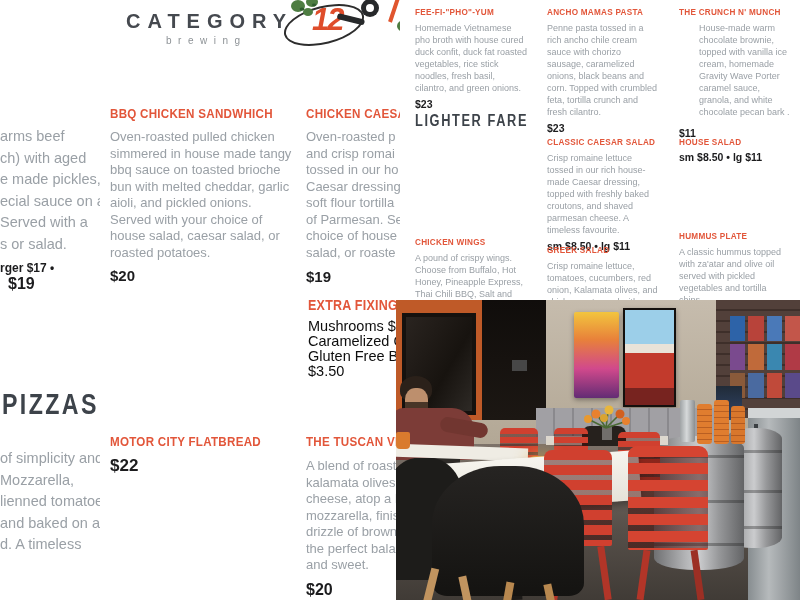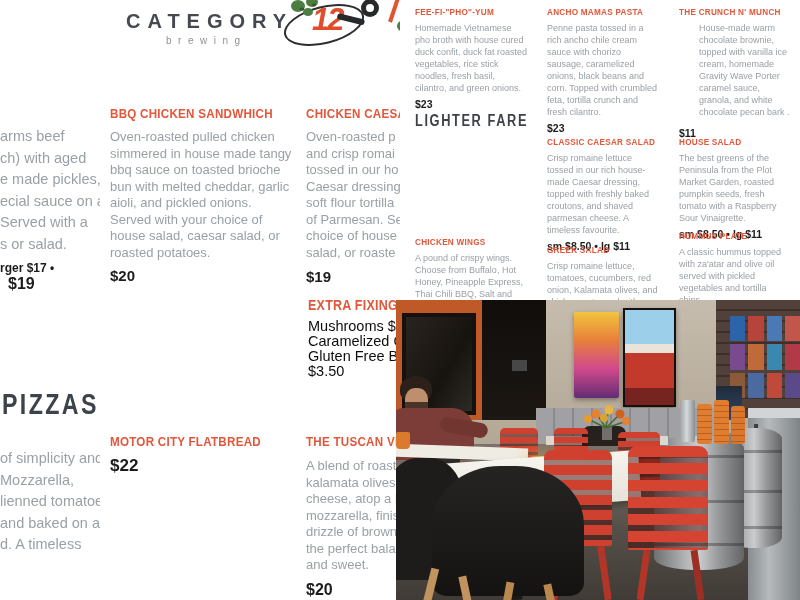--- a/index.html
+++ b/index.html
@@ -175,21 +175,20 @@
     </div>
 
     <div class="abs" style="left:279px;top:0;width:113px;height:300px;">
       <div class="itm" style="top:6px;">
         <div class="ttl ttl-r">THE CRUNCH N' MUNCH</div>
         <div class="body-r" style="margin-top:5px;margin-left:20px;">House-made warm chocolate brownie, topped with vanilla ice cream, homemade Gravity Wave Porter caramel sauce, granola, and white chocolate pecan bark .</div>
         <div class="price-r" style="margin-top:9px;">$11</div>
       </div>
       <div class="itm" style="top:136px;">
         <div class="ttl ttl-r">HOUSE SALAD</div>
-        <div class="body-r" style="margin-top:5px;">The best greens of the Peninsula from the Plot Market Garden, roasted pumpkin seeds, fresh tomato with a Raspberry Sour Vinaigrette.</div>
         <div class="price-r" style="margin-top:4px;">sm $8.50 • lg $11</div>
       </div>
       <div class="itm" style="top:230px;">
         <div class="ttl ttl-r">HUMMUS PLATE</div>
         <div class="body-r" style="margin-top:5px;">A classic hummus topped with za'atar and olive oil served with pickled vegetables and tortilla chips.</div>
 
       </div>
     </div>
 
     <div class="abs sec" style="left:15px;top:112px;font-size:16px;letter-spacing:2px;">LIGHTER FARE</div>

